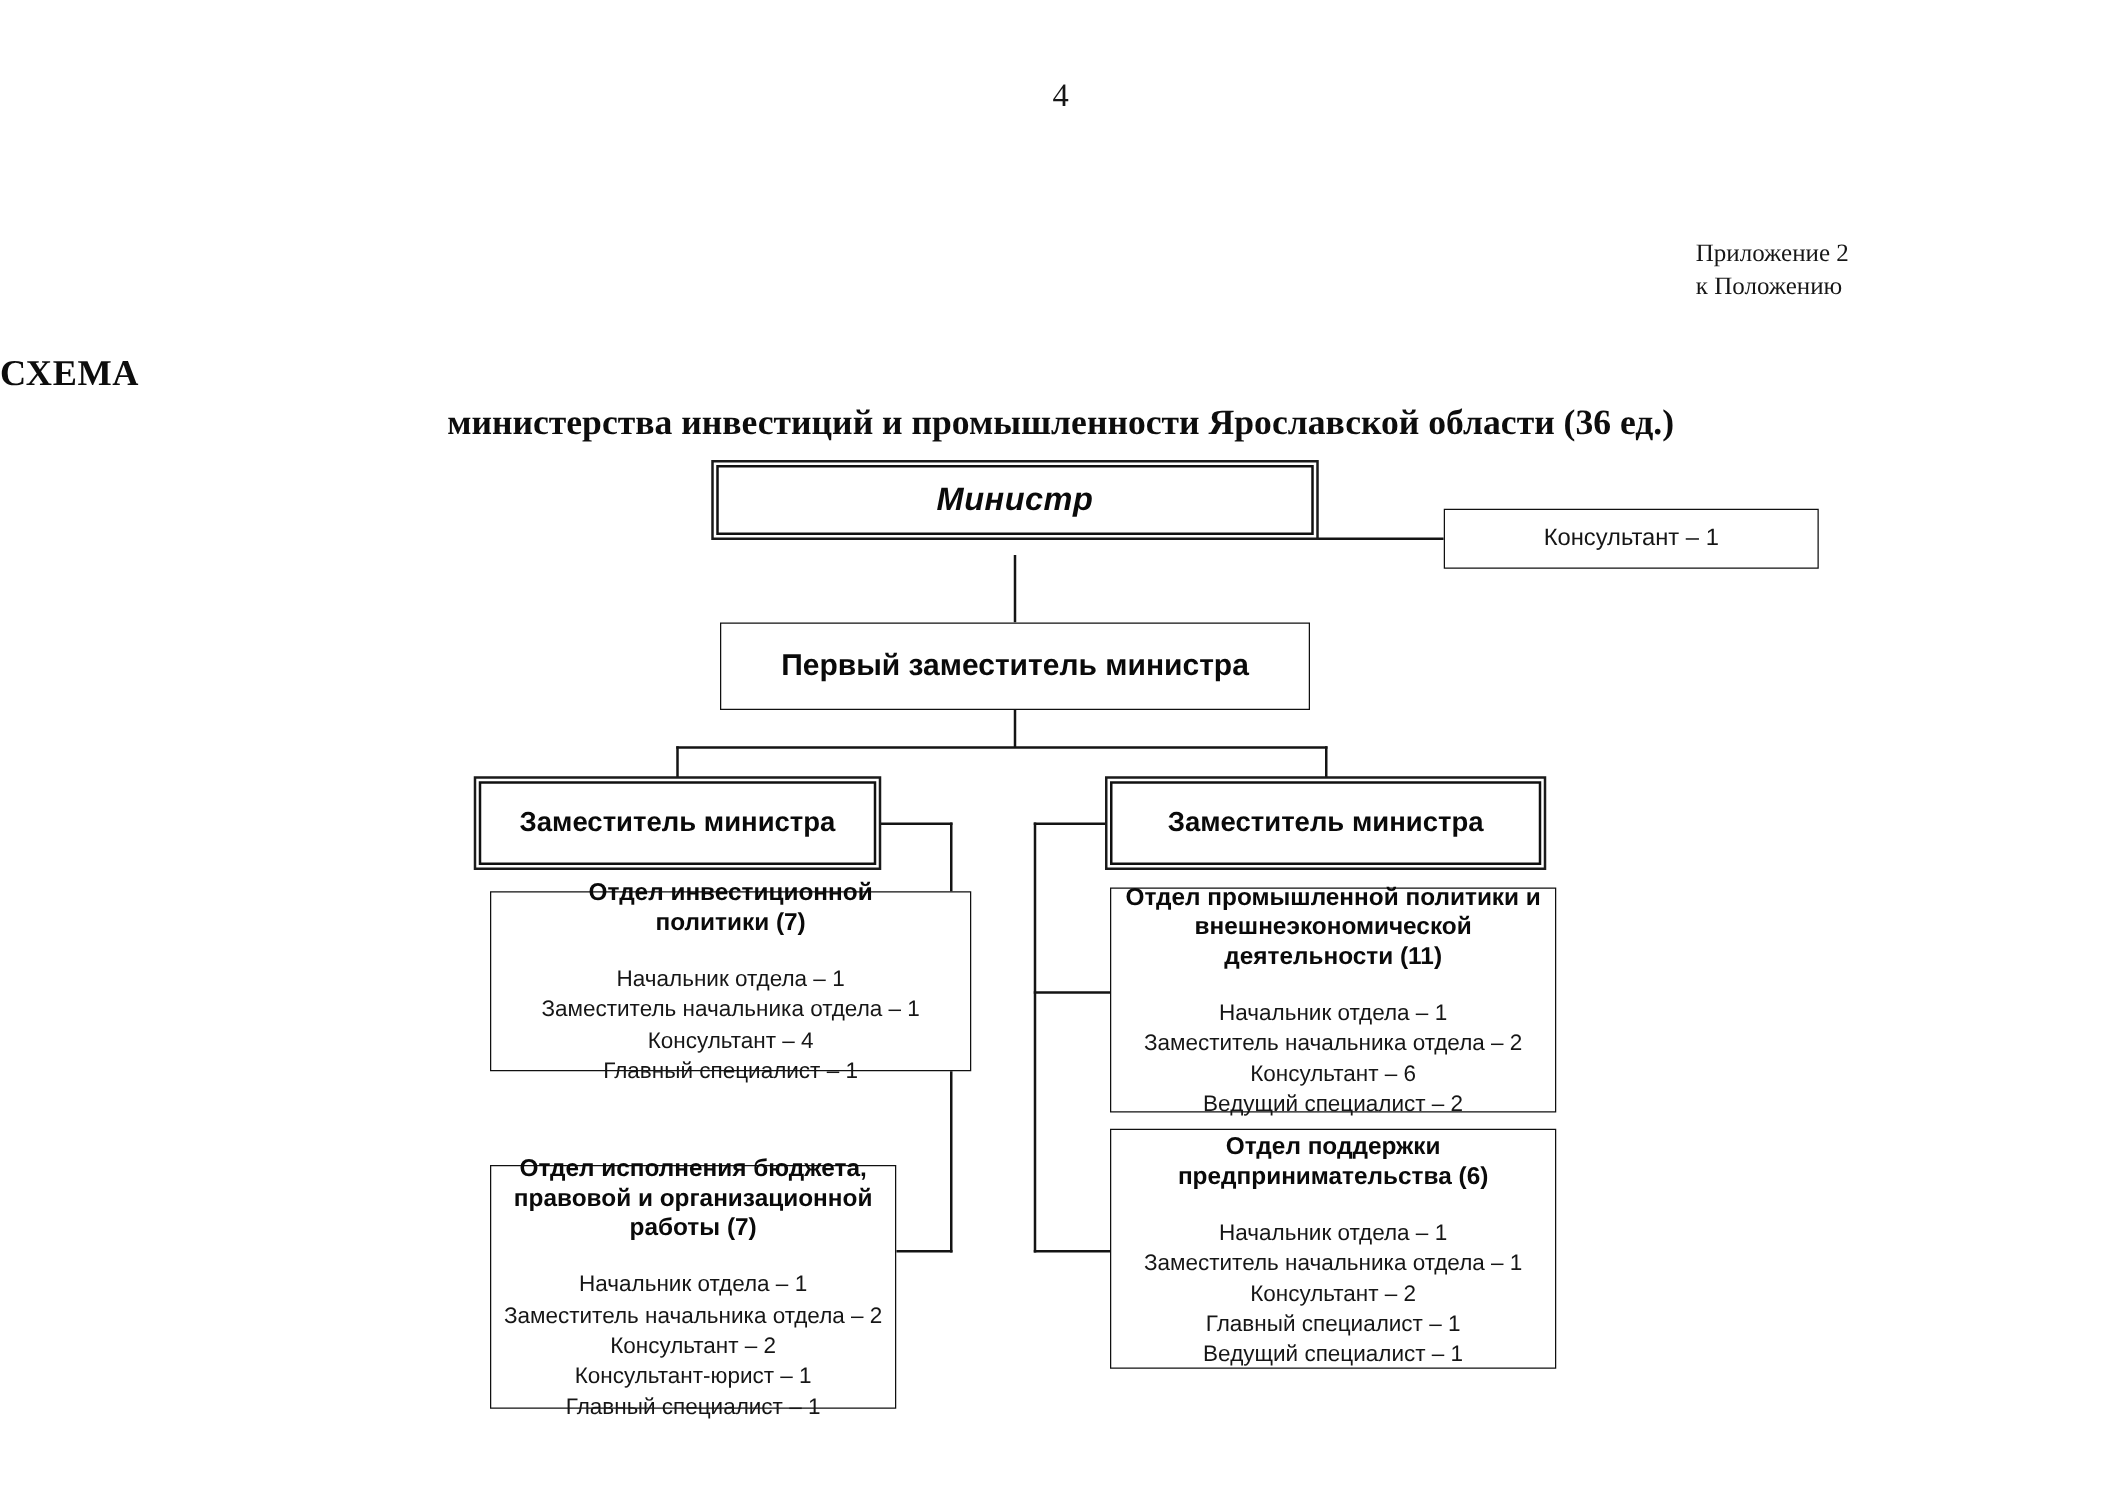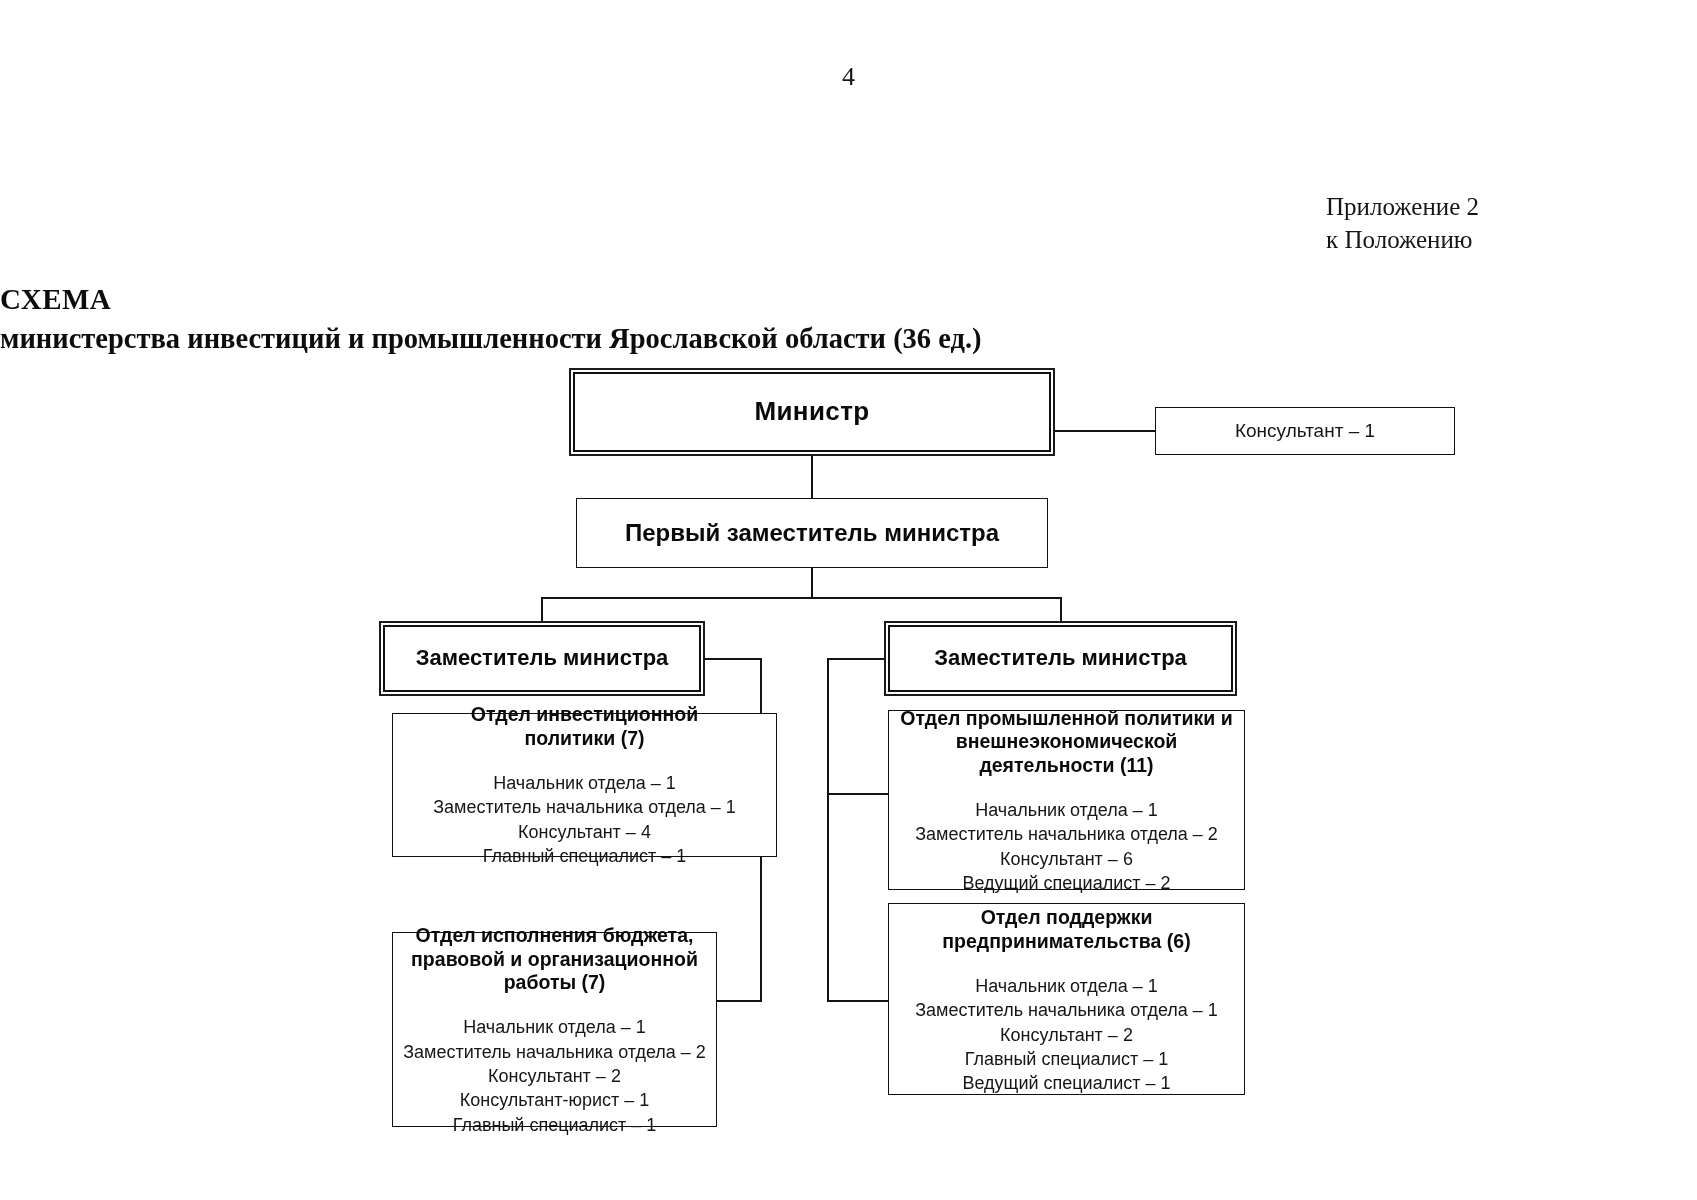--- a/index.html
+++ b/index.html
@@ -30,21 +30,21 @@
     font-size: 26px;
     color: #161616;
   }
 
   .appendix-block {
     position: absolute;
     top: 190px;
     right: 218px;
     text-align: left;
     font-family: "Liberation Serif", serif;
-    font-size: 25px;
+    font-size: 20px;
     line-height: 1.32;
     color: #161616;
     white-space: nowrap;
   }
 
   .doc-title {
     position: absolute;
     top: 283px;
     left: 0;
     width: 1697px;
@@ -54,21 +54,21 @@
     font-size: 29px;
     letter-spacing: 0.5px;
     color: #0d0d0d;
   }
 
   .doc-subtitle {
     position: absolute;
     top: 323px;
     left: 0;
     width: 1697px;
-    text-align: left;
+    text-align: center;
     font-family: "Liberation Serif", serif;
     font-weight: bold;
     font-size: 28.5px;
     color: #0d0d0d;
     white-space: nowrap;
   }
 
   
   .node {
     position: absolute;
@@ -96,21 +96,21 @@
 
   .node-line {
     font-weight: normal;
     color: #161616;
     line-height: 1.30;
     white-space: nowrap;
   }
 
   
   #node-minister {
-    left: 573px;  top: 372px;  width: 478px;  height: 80px;
+    left: 573px;  top: 372px;  width: 478px;  height: 56px; font-style: italic;
   }
   #node-minister .node-title { font-size: 26px; letter-spacing: 0.4px; }
 
   #node-consultant {
     left: 1155px; top: 407px;  width: 300px;  height: 48px;
     border-width: 1.6px;
   }
   #node-consultant .node-line { font-size: 19px; }
 
   #node-first-deputy {

